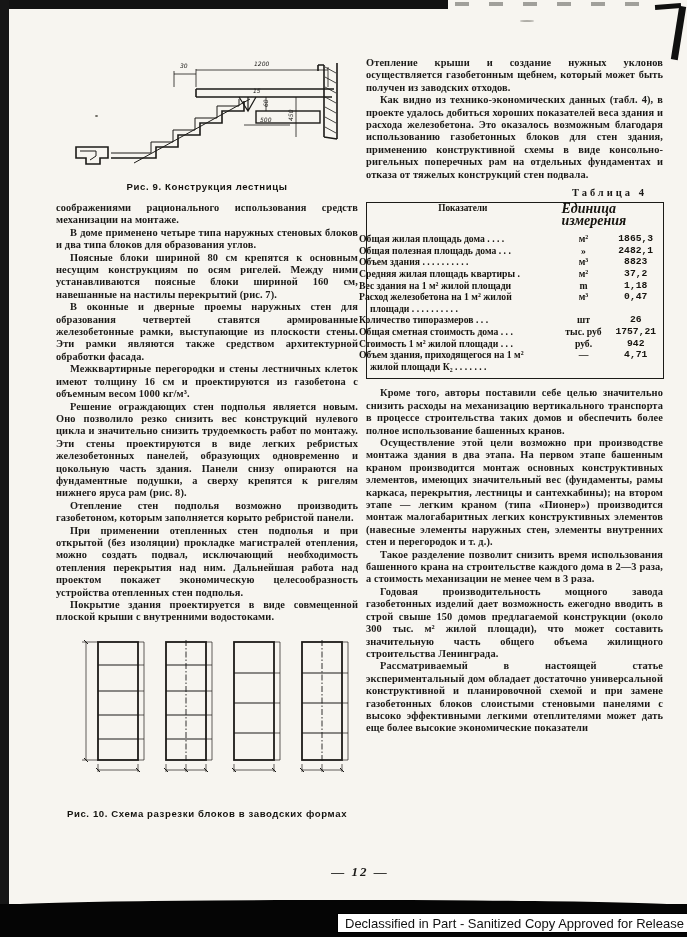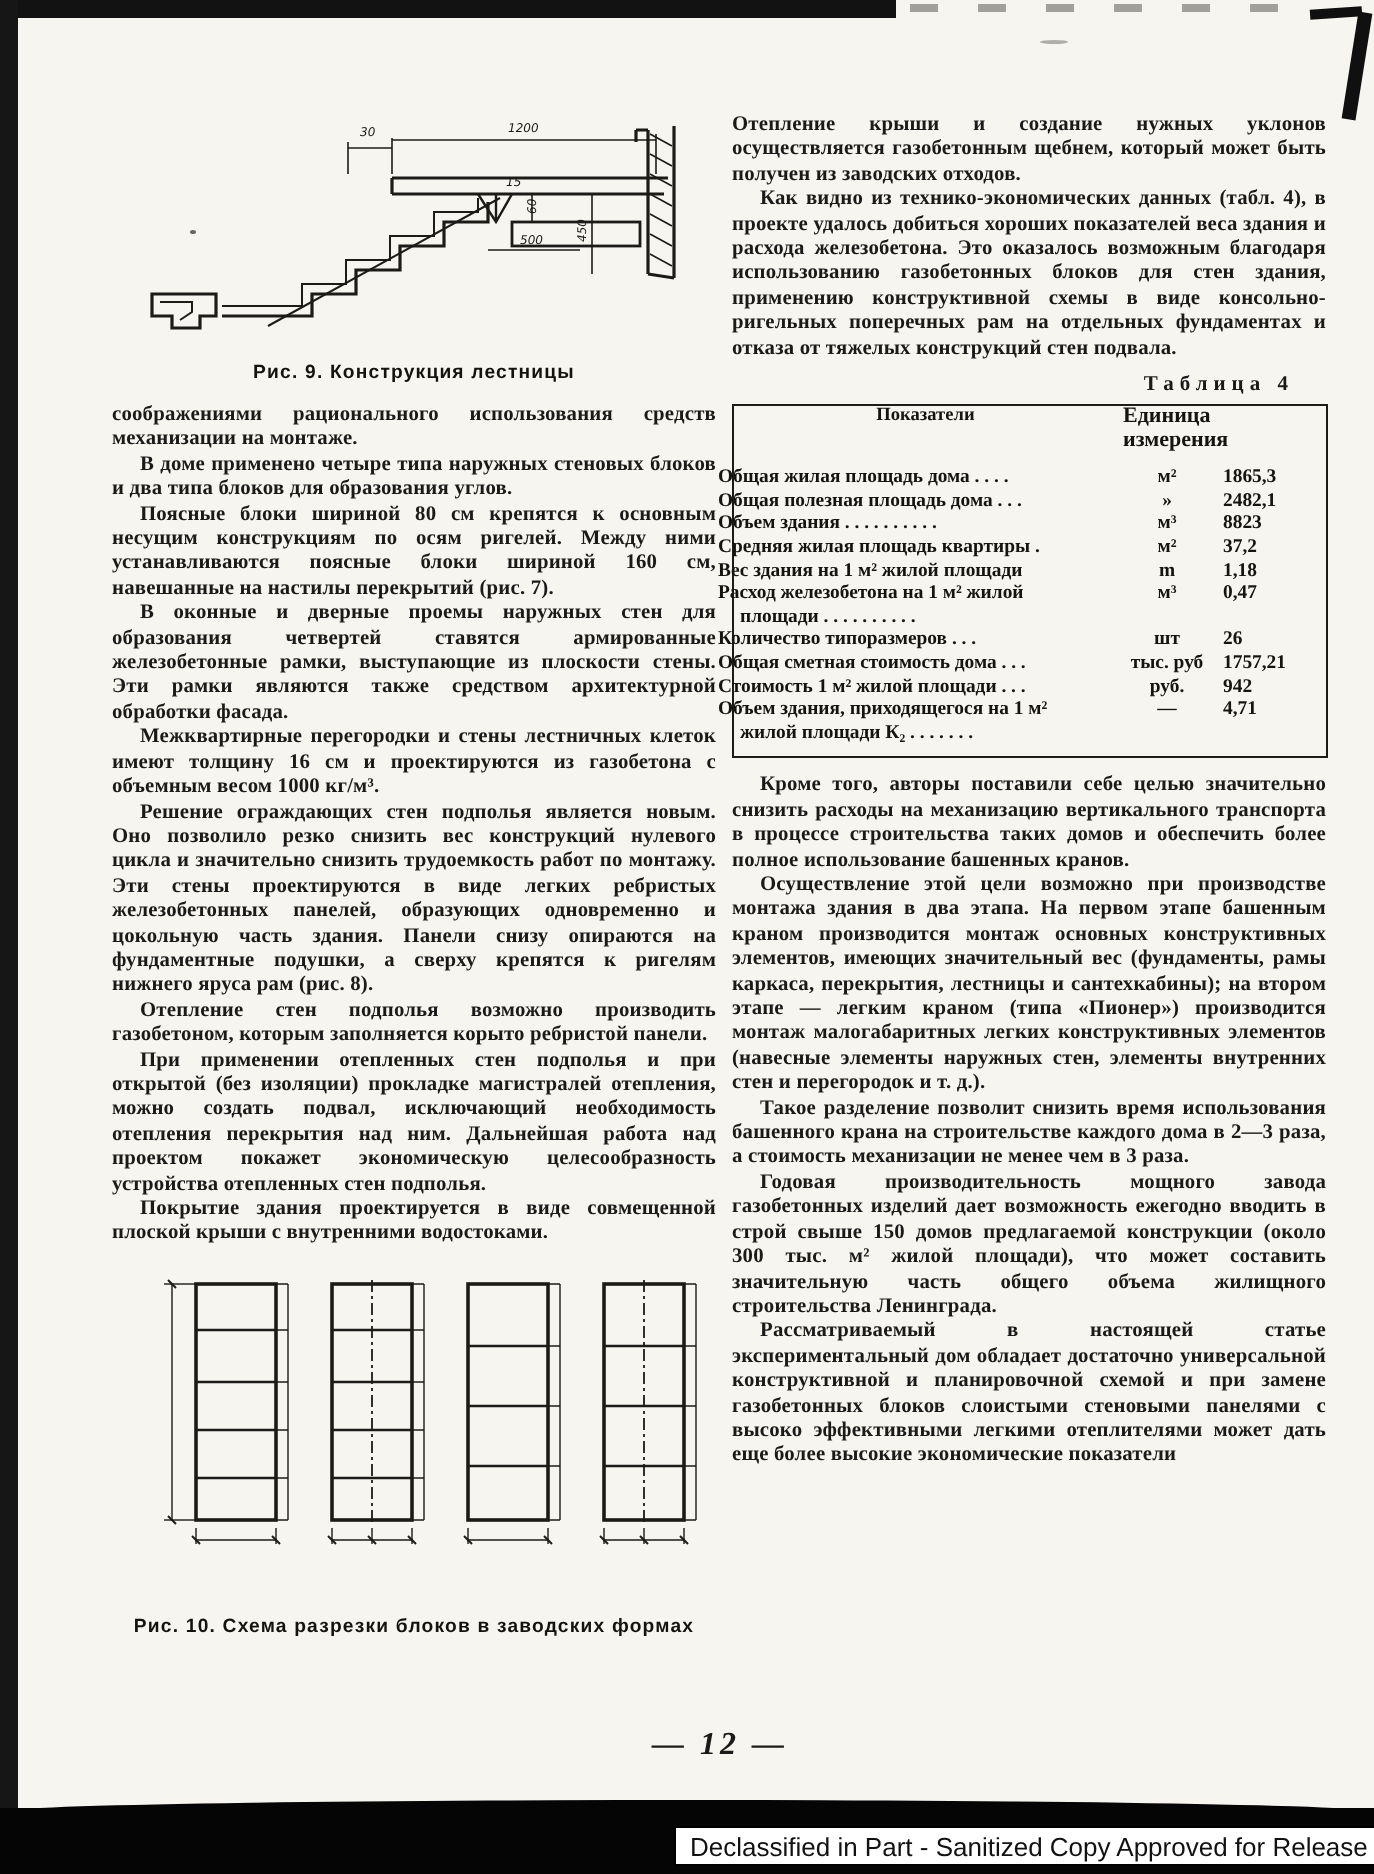--- a/index.html
+++ b/index.html
@@ -55,30 +55,30 @@
   }
   table.data{
     border-collapse:collapse;width:297px;table-layout:fixed;
     font-size:9.7px;font-weight:bold;color:#16140f;
   }
   table.data th,table.data td{border:0;padding:0 3px;vertical-align:top;line-height:11.6px;}
   table.data{border:1.6px solid #1c1b18;}
   col.c1{width:192px;}col.c2{width:50px;}col.c3{width:55px;}
   th.h1,th.h2{border-bottom:1.4px solid #1c1b18;}
   th.h1{border-right:1.2px solid #1c1b18;text-align:center;font-size:9.3px;padding:9px 0 8px 0;}
-  th.h2{border-right:1.2px solid #1c1b18;text-align:left;font-size:11px;line-height:9.5px;padding:5px 1px;}
+  th.h2{border-right:1.2px solid #1c1b18;text-align:left;font-size:14px;line-height:9.5px;padding:5px 1px;font-style:italic;}
   th.h3{border-bottom:1.4px solid #1c1b18;}
   td.ind{padding-left:14px;text-indent:-11px;white-space:pre-line;border-right:1.2px solid #1c1b18;}
   td.unit{text-align:center;border-right:1.2px solid #1c1b18;}
-  td.val{text-align:left;padding-right:8px;}
+  td.val{text-align:center;padding-right:8px;font-family:Liberation Mono, monospace;}
   tbody tr:first-child td{padding-top:7px;}
   tbody tr:last-child td{padding-bottom:6px;}
   .page-num{
     position:absolute;left:280px;top:864px;width:160px;text-align:center;
-    font-size:16px;font-weight:bold;font-style:italic;color:#1b1a18;letter-spacing:2px;
+    font-size:13px;font-weight:bold;font-style:italic;color:#1b1a18;letter-spacing:2px;
   }
   .speck{position:absolute;background:#6a675f;border-radius:50%;}
 </style>
 </head>
 <body>
 
 <div class="paper">
 
   <div class="scan-top"></div>
   <div class="scan-top-dashes"></div>

